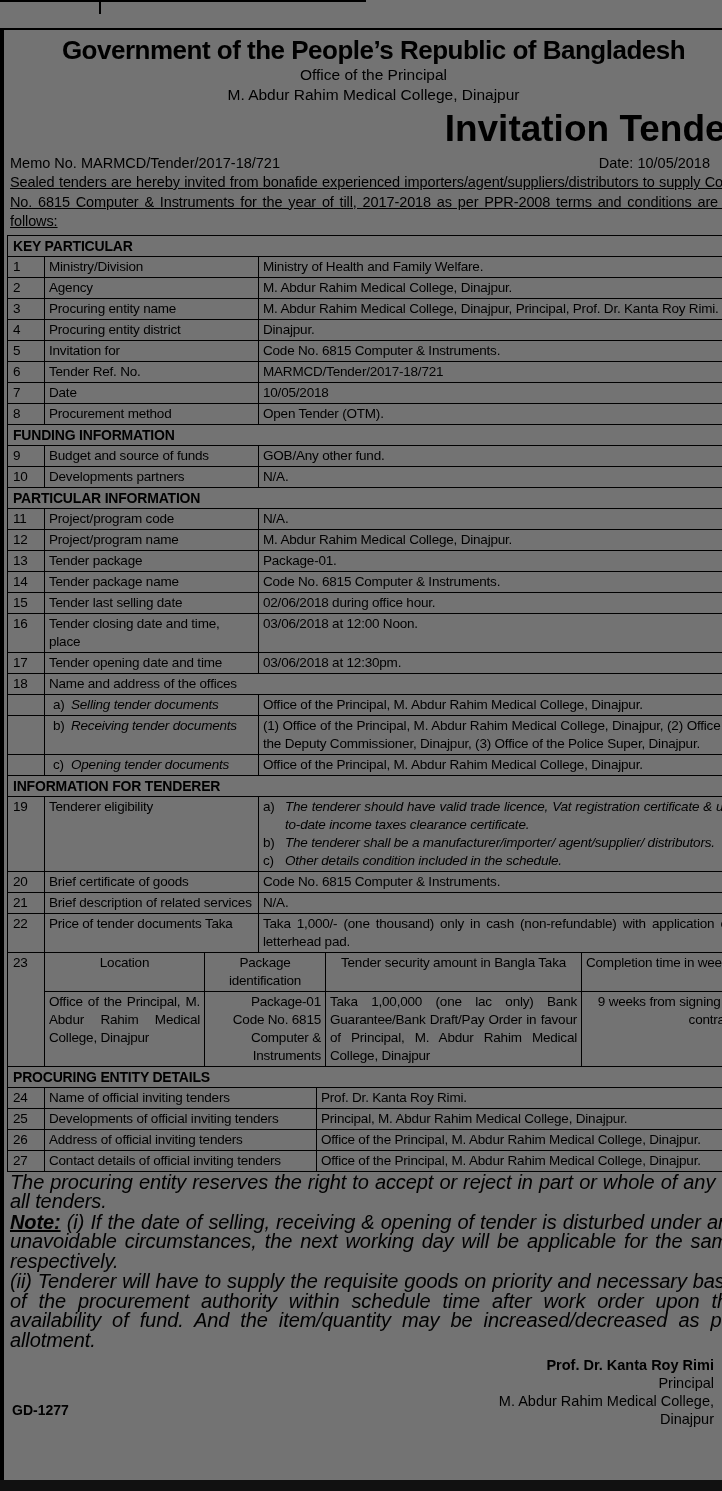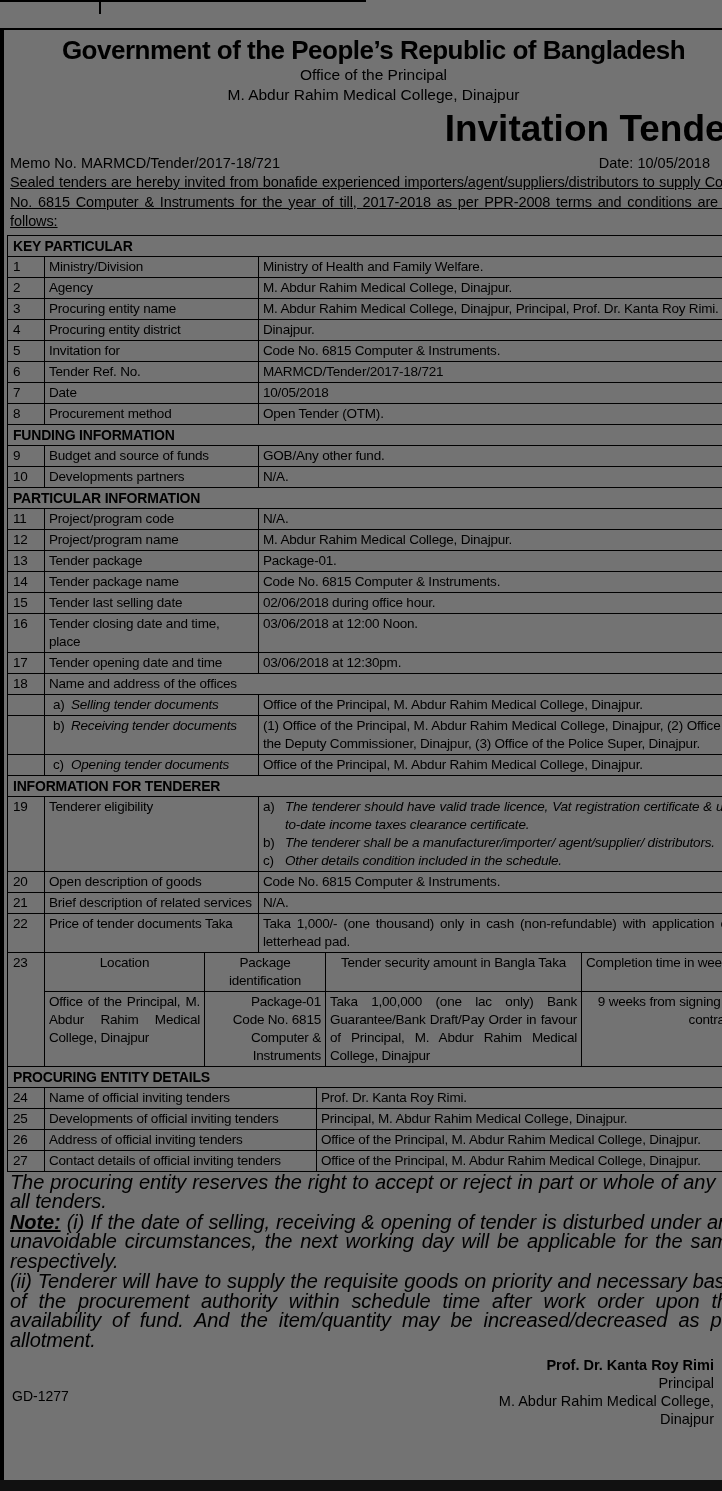--- a/index.html
+++ b/index.html
@@ -38,21 +38,21 @@
   col.c-pkg{width:121px;}
   col.c-sec2{width:256px;}
   col.c-lbl2{width:272px;}
   .pkg .ph{text-align:center;}
   .pkg .center{text-align:right;}
   .pre{white-space:pre-line;text-align:right;}
 
   .note{font-size:20px;line-height:19.5px;text-align:justify;letter-spacing:-0.1px;padding:1px 1px 0 3px;font-style:italic;}
   .note-label{font-weight:700;text-decoration:underline;}
   .foot-sign{display:flex;justify-content:space-between;align-items:flex-end;padding:6px 26px 2px 5px;}
-  .gd{font-size:14px;margin-bottom:24px;}
+  .gd{font-size:14px;margin-bottom:10px;font-weight:bold;}
   .sig{text-align:right;font-size:14.5px;line-height:18px;}
   .sig .name{font-weight:700;}
 </style>
 </head>
 <body>
 
 <div class="page">
   <div class="frag-top"></div>
   <div class="frag-tick"></div>
   <div class="edge-right"></div>
@@ -222,21 +222,21 @@
                   <span class="li-text">The tenderer shall be a manufacturer/importer/ agent/supplier/ distributors.</span>
                 </div>
                 <div class="li">
                   <span class="letter">c)</span>
                   <span class="li-text">Other details condition included in the schedule.</span>
                 </div>
               </td>
             </tr>
             <tr>
               <td class="num">20</td>
-              <td class="lbl">Open description of goods</td>
+              <td class="lbl">Brief certificate of goods</td>
               <td class="val">Code No. 6815 Computer &amp; Instruments.</td>
             </tr>
             <tr>
               <td class="num">21</td>
               <td class="lbl">Brief description of related services</td>
               <td class="val">N/A.</td>
             </tr>
             <tr>
               <td class="num">22</td>
               <td class="lbl">Price of tender documents Taka</td>

